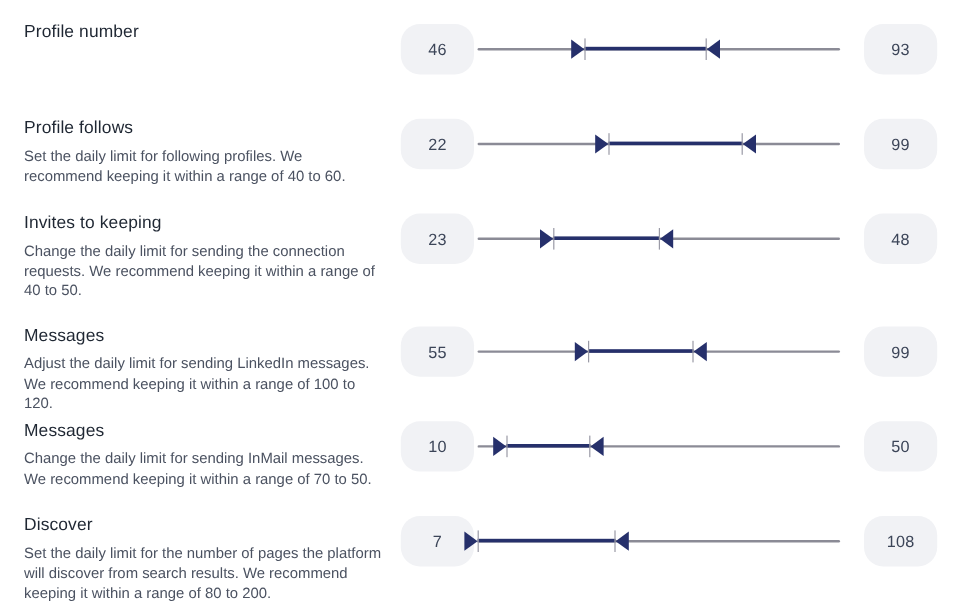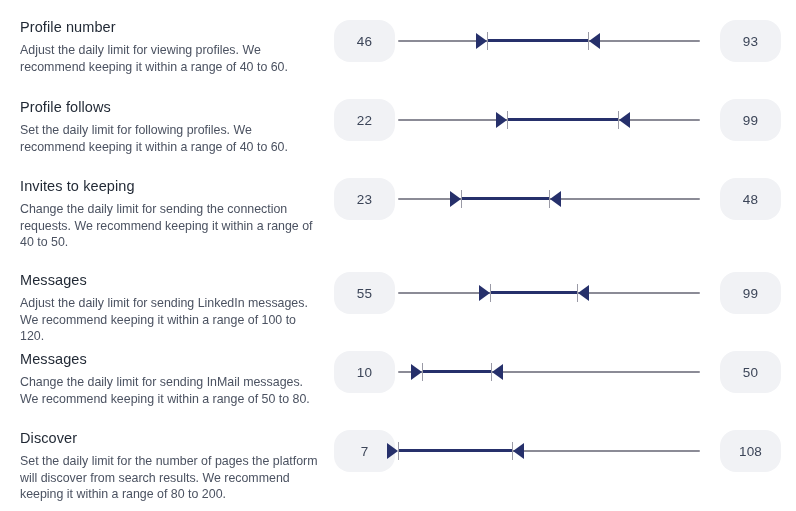--- a/index.html
+++ b/index.html
@@ -128,21 +128,20 @@
     border-right: 11px solid #26306b;
   }
 </style>
 </head>
 <body>
 
 <div id="settings-list">
     <div class="limit-row" style="top: 0px;">
     <div class="row-text" style="top:18px">
       <div class="row-title">Profile number</div>
-      <div class="row-desc">Adjust the daily limit for viewing profiles. We recommend keeping it within a range of 40 to 60.</div>
     </div>
 
     <div class="value-chip value-min" style="top:20px">
       <span>46</span>
     </div>
 
     <div class="slider" style="top:25px">
       <div class="slider-track"></div>
       <div class="slider-range" style="left: 89.09px; width: 101.774px;"></div>
       <div class="slider-handle handle-left" style="left: 89.09px;">
@@ -228,21 +227,21 @@
       </div>
     </div>
 
     <div class="value-chip value-max" style="top:272px">
       <span>99</span>
     </div>
   </div>
     <div class="limit-row" style="top: 0px;">
     <div class="row-text" style="top:350px">
       <div class="row-title">Messages</div>
-      <div class="row-desc">Change the daily limit for sending InMail messages. We recommend keeping it within a range of 50 to 80.</div>
+      <div class="row-desc">Change the daily limit for sending InMail messages. We recommend keeping it within a range of 70 to 50.</div>
     </div>
 
     <div class="value-chip value-min" style="top:351px">
       <span>10</span>
     </div>
 
     <div class="slider" style="top:356px">
       <div class="slider-track"></div>
       <div class="slider-range" style="left: 23.858px; width: 70.064px;"></div>
       <div class="slider-handle handle-left" style="left: 23.858px;">

